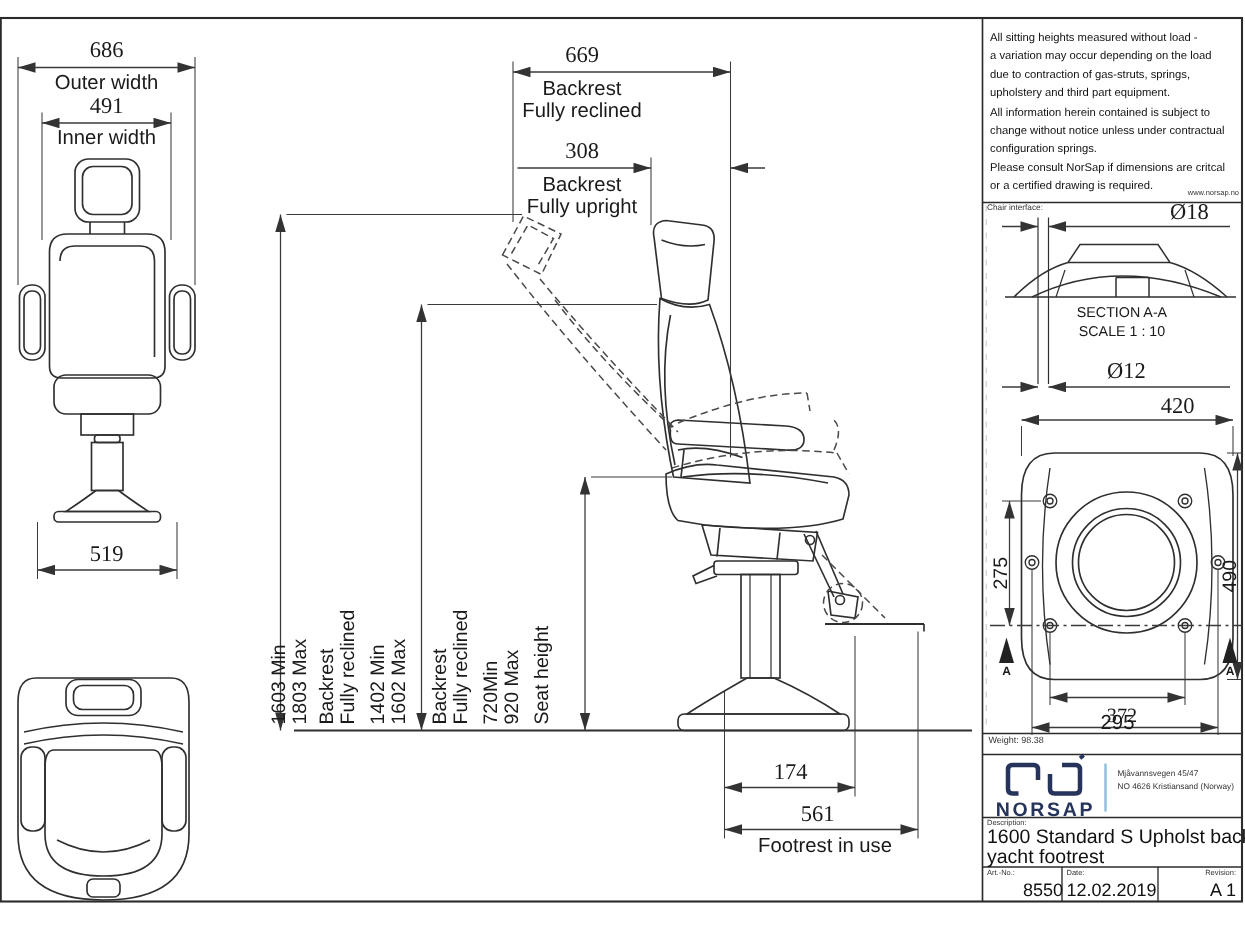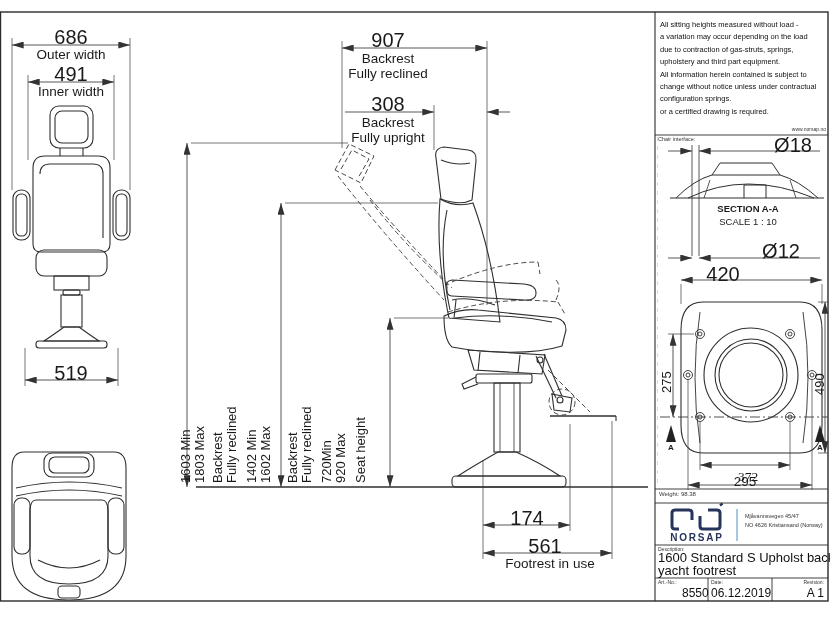--- a/index.html
+++ b/index.html
@@ -1,28 +1,28 @@
 <!DOCTYPE html>
 <html><head>
 <meta charset="utf-8">
 <style>
   html,body{margin:0;padding:0;background:#fff;}
   #sheet{position:relative;width:830px;height:624px;background:#fff;overflow:hidden;
          font-family:"Liberation Sans",sans-serif;color:#1a1a1a;}
   #linework{position:absolute;left:0;top:0;}
   .txt{position:absolute;white-space:nowrap;}
   .c{transform:translateX(-50%);text-align:center;}
-  .dimv{font-size:20px;}
+  .dimv{font-size:15px;font-family:Liberation Serif, serif;}
   .diml{font-size:13.5px;}
   .rv{transform-origin:0 0;transform:rotate(-90deg);font-size:13px;}
   .small9{font-size:9.5px;}
   .tiny{font-size:5.5px;color:#333;}
   .tiny5{font-size:5px;color:#333;}
   .notes{position:absolute;left:660px;top:19px;width:166px;font-size:7.5px;line-height:12.4px;color:#111;}
-  .brand{font-size:10px;font-weight:bold;letter-spacing:1.8px;color:#26335a;}
+  .brand{font-size:13px;font-weight:bold;letter-spacing:1.8px;color:#26335a;}
   .addr{font-size:5.5px;color:#333;line-height:8px;}
   .desc{font-size:13px;color:#111;line-height:14px;}
   .val12{font-size:12px;color:#111;}
   .r{text-align:right;}
   .mono-a{font-size:8px;font-weight:bold;}
 </style>
 </head>
 <body>
 
 <div id="sheet">
@@ -224,21 +224,21 @@
   </g>
   <line x1="737" y1="509" x2="737" y2="541" stroke="#8fbcd9" stroke-width="1.6"></line>
 </svg>
 
   <div class="txt c dimv" style="left:71px;top:26px;">686</div>
   <div class="txt c diml" style="left:71px;top:47px;">Outer width</div>
   <div class="txt c dimv" style="left:71px;top:63px;">491</div>
   <div class="txt c diml" style="left:71px;top:84px;">Inner width</div>
   <div class="txt c dimv" style="left:71px;top:362px;">519</div>
 
-  <div class="txt c dimv" style="left:388px;top:29px;">907</div>
+  <div class="txt c dimv" style="left:388px;top:29px;">669</div>
   <div class="txt c diml" style="left:388px;top:51px;">Backrest</div>
   <div class="txt c diml" style="left:388px;top:66px;">Fully reclined</div>
   <div class="txt c dimv" style="left:388px;top:93px;">308</div>
   <div class="txt c diml" style="left:388px;top:115px;">Backrest</div>
   <div class="txt c diml" style="left:388px;top:130px;">Fully upright</div>
 
   <div class="txt rv" style="left:178px;top:483px;">1603 Min</div>
   <div class="txt rv" style="left:192px;top:483px;">1803 Max</div>
   <div class="txt rv" style="left:210px;top:483px;">Backrest</div>
   <div class="txt rv" style="left:224px;top:483px;">Fully reclined</div>
@@ -255,45 +255,46 @@
   <div class="txt c diml" style="left:550px;top:556px;">Footrest in use</div>
 
   <div class="notes">
     <div>All sitting heights measured without load -</div>
     <div>a variation may occur depending on the load</div>
     <div>due to contraction of gas-struts, springs,</div>
     <div>upholstery and third part equipment.</div>
     <div>All information herein contained is subject to</div>
     <div>change without notice unless under contractual</div>
     <div>configuration springs.</div>
+    <div>Please consult NorSap if dimensions are critcal</div>
     <div>or a certified drawing is required.</div>
   </div>
   <div class="txt tiny5 r" style="left:740px;top:126px;width:86px;">www.norsap.no</div>
 
   <div class="txt tiny" style="left:658px;top:136px;">Chair interface:</div>
   <div class="txt c dimv" style="left:751px;top:134px;margin-left:42px;">Ø18</div>
-  <div class="txt c small9" style="left:748px;top:203px;font-weight:bold;">SECTION A-A</div>
+  <div class="txt c small9" style="left:748px;top:203px;">SECTION A-A</div>
   <div class="txt c small9" style="left:748px;top:216px;">SCALE 1 : 10</div>
-  <div class="txt c dimv" style="left:751px;top:240px;margin-left:30px;">Ø12</div>
-
-  <div class="txt c dimv" style="left:723px;top:263px;">420</div>
+  <div class="txt c dimv" style="left:751px;top:240px;">Ø12</div>
+
+  <div class="txt c dimv" style="left:785px;top:263px;">420</div>
   <div class="txt rv" style="left:659px;top:393px;">275</div>
   <div class="txt rv" style="left:812px;top:395px;">490</div>
   <div class="txt c diml" style="left:745px;top:438px;margin-top:36px;">295</div>
   <div class="txt c diml" style="left:748px;top:469px;font-family:Liberation Serif, serif;">372</div>
   <div class="txt c mono-a" style="left:671px;top:443px;">A</div>
   <div class="txt c mono-a" style="left:820px;top:443px;">A</div>
 
   <div class="txt" style="left:659px;top:491px;font-size:6px;color:#333;">Weight: 98.38</div>
   <div class="txt c brand" style="left:697px;top:532px;">NORSAP</div>
   <div class="txt addr" style="left:745px;top:512px;">Mjåvannsvegen 45/47</div>
   <div class="txt addr" style="left:745px;top:521px;">NO 4626 Kristiansand (Norway)</div>
   <div class="txt tiny5" style="left:658px;top:546px;">Description:</div>
   <div class="txt desc" style="left:658px;top:551px;">1600 Standard S Upholst back</div>
   <div class="txt desc" style="left:658px;top:564px;">yacht footrest</div>
   <div class="txt tiny5" style="left:658px;top:579px;">Art.-No.:</div>
   <div class="txt val12" style="left:658px;top:586px;margin-left:24px;">8550</div>
   <div class="txt tiny5" style="left:711px;top:579px;">Date:</div>
-  <div class="txt val12" style="left:711px;top:586px;">06.12.2019</div>
+  <div class="txt val12" style="left:711px;top:586px;">12.02.2019</div>
   <div class="txt tiny5 r" style="left:772px;top:579px;width:52px;">Revision:</div>
   <div class="txt val12 r" style="left:772px;top:586px;width:52px;">A 1</div>
 
 </div>
 
 </body></html>

